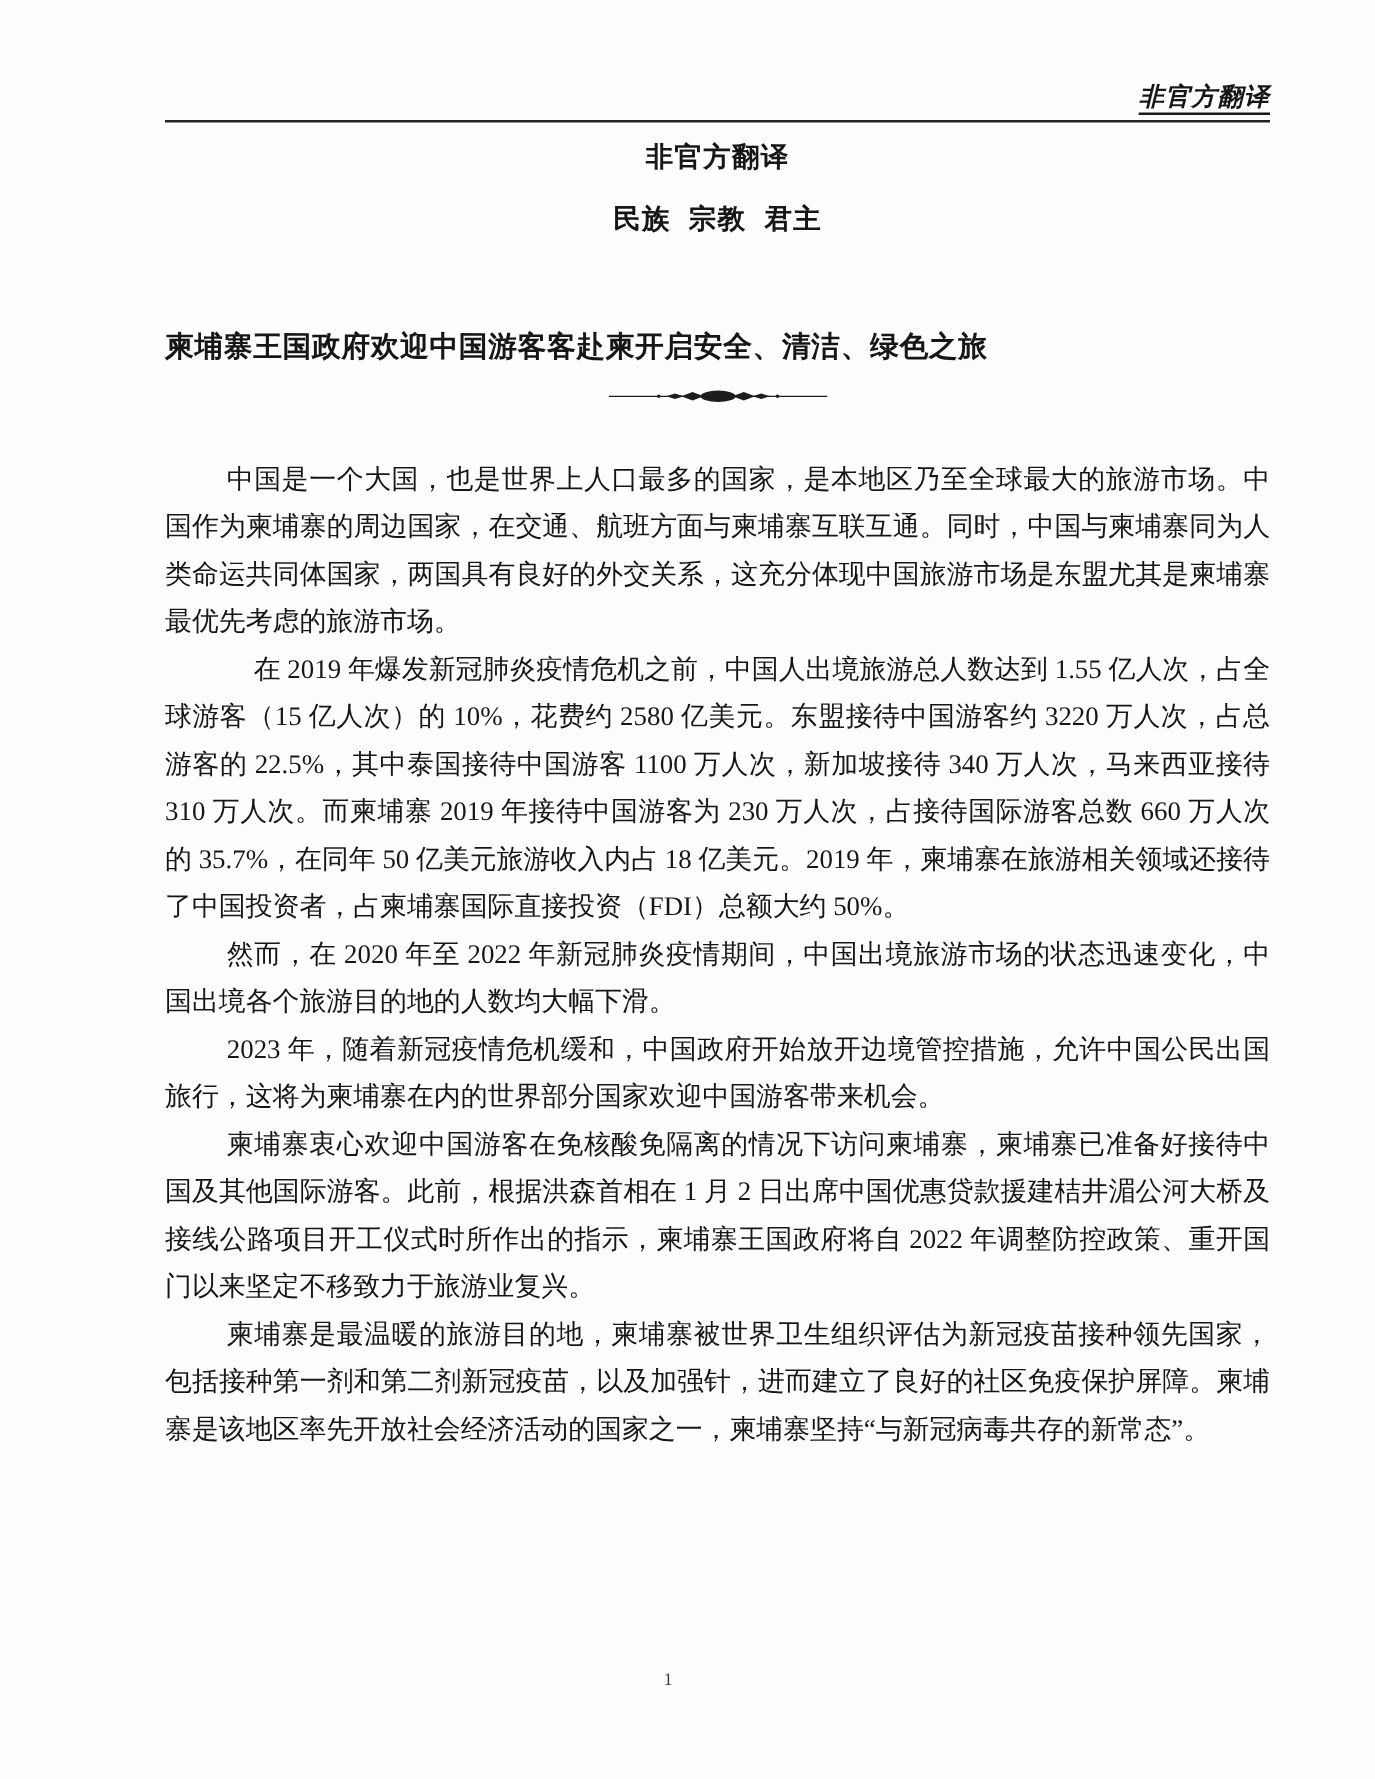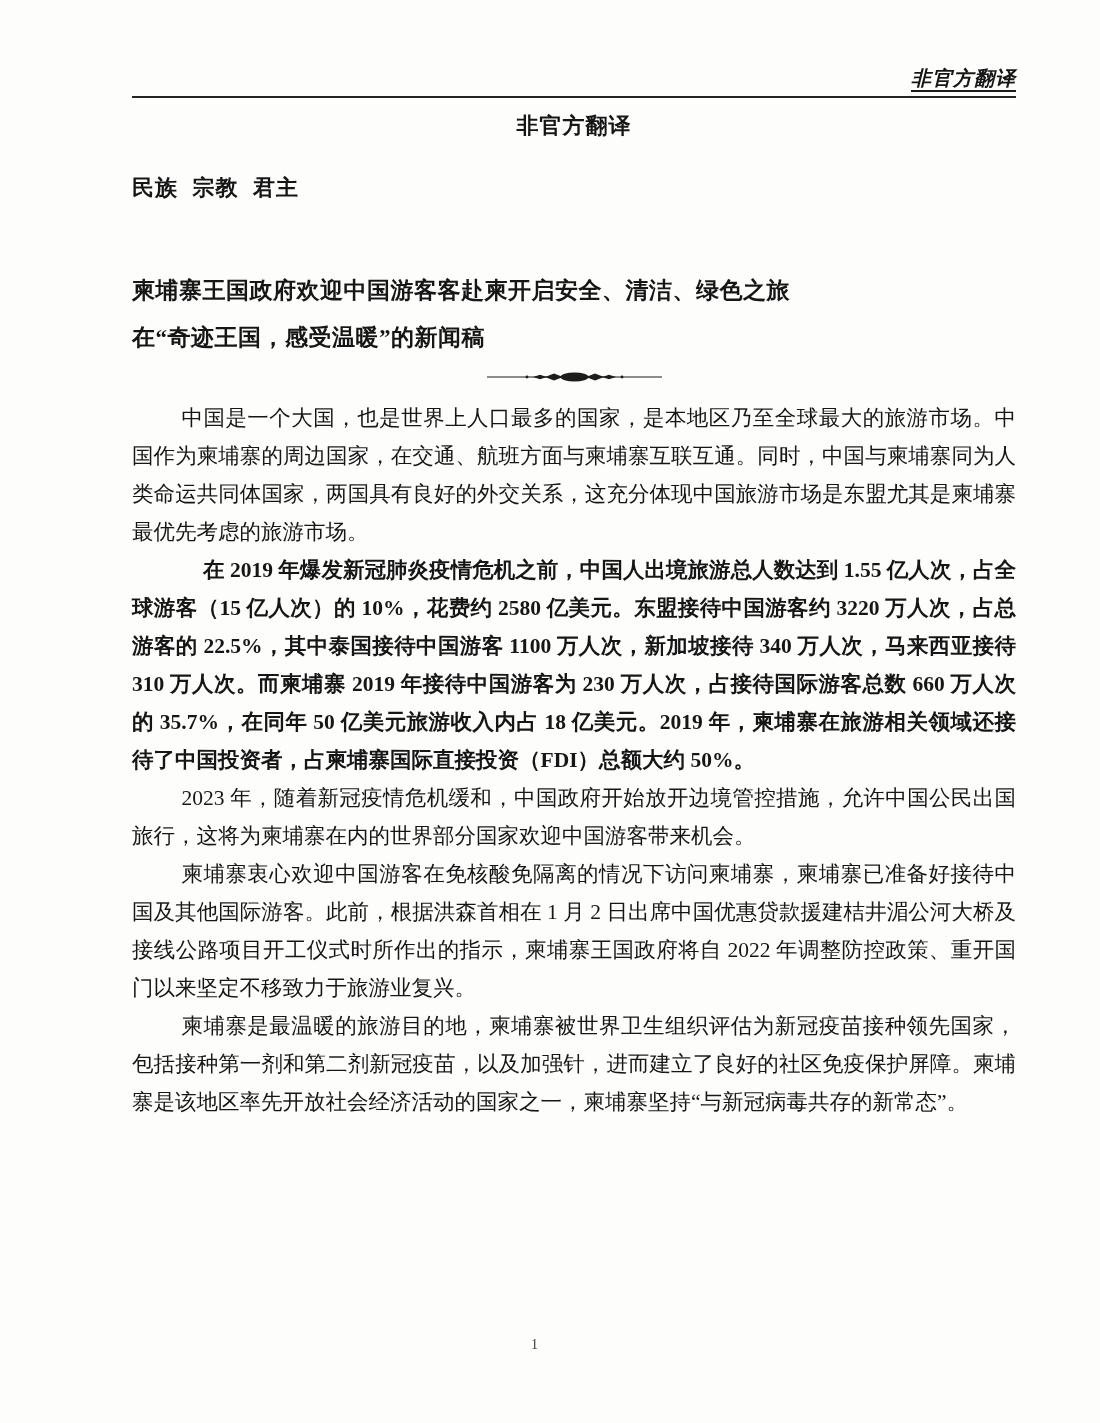--- a/index.html
+++ b/index.html
@@ -36,53 +36,52 @@
     margin-top: 4px;
   }
   .kingdom {
     margin-top: 13px;
     text-align: center;
     font-size: 22px;
     font-weight: bold;
     letter-spacing: 1px;
   }
   .motto {
-    margin-top: 32px;
-    text-align: left;
+    margin-top: 19px;
+    text-align: center;
     font-size: 22px;
     font-weight: bold;
     letter-spacing: 1px;
     word-spacing: 8px;
   }
   .doc-title {
     margin-top: 64px;
     font-size: 23px;
     font-weight: bold;
     line-height: 47px;
     letter-spacing: 0.5px;
   }
   .ornament {
     margin-top: 9px;
     text-align: center;
     height: 14px;
     line-height: 14px;
   }
   .body-text {
-    margin-top: 15px;
+    margin-top: 40px;
     font-size: 21.5px;
     line-height: 38px;
     text-align: justify;
   }
   .body-text p {
     text-indent: 2.3em;
     margin: 0;
   }
   .body-text p.deep-indent {
     text-indent: 3.3em;
-    font-weight: bold;
   }
   .page-number {
     position: absolute;
     top: 1337px;
     left: 0;
     width: 100%;
     text-align: center;
     font-size: 14px;
     color: #3a3a3a;
   }
@@ -97,39 +96,39 @@
   </div>
 
   <div class="header-rule"></div>
 
   <div class="kingdom">非官方翻译</div>
 
   <div class="motto">民族 宗教 君主</div>
 
   <div class="doc-title">
     <div>柬埔寨王国政府欢迎中国游客客赴柬开启安全、清洁、绿色之旅</div>
-    <div>在“奇迹王国，感受温暖”的新闻稿</div>
   </div>
 
   <div class="ornament">
     <svg width="175" height="14" viewBox="0 0 175 14" aria-hidden="true">
       <line x1="0" y1="7" x2="175" y2="7" stroke="#1d1d1d" stroke-width="1"></line>
       <polygon points="46,7 53,4.8 60,7 53,9.2" fill="#1d1d1d"></polygon>
       <polygon points="129,7 122,4.8 115,7 122,9.2" fill="#1d1d1d"></polygon>
       <polygon points="58,7 67,3.6 76,7 67,10.4" fill="#1d1d1d"></polygon>
       <polygon points="117,7 108,3.6 99,7 108,10.4" fill="#1d1d1d"></polygon>
       <ellipse cx="87.5" cy="7" rx="14" ry="4.6" fill="#1d1d1d"></ellipse>
       <circle cx="40" cy="7" r="1.4" fill="#1d1d1d"></circle>
       <circle cx="135" cy="7" r="1.4" fill="#1d1d1d"></circle>
     </svg>
   </div>
 
   <div class="body-text">
     <p>中国是一个大国，也是世界上人口最多的国家，是本地区乃至全球最大的旅游市场。中国作为柬埔寨的周边国家，在交通、航班方面与柬埔寨互联互通。同时，中国与柬埔寨同为人类命运共同体国家，两国具有良好的外交关系，这充分体现中国旅游市场是东盟尤其是柬埔寨最优先考虑的旅游市场。</p>
     <p class="deep-indent">在 2019 年爆发新冠肺炎疫情危机之前，中国人出境旅游总人数达到 1.55 亿人次，占全球游客（15 亿人次）的 10%，花费约 2580 亿美元。东盟接待中国游客约 3220 万人次，占总游客的 22.5%，其中泰国接待中国游客 1100 万人次，新加坡接待 340 万人次，马来西亚接待 310 万人次。而柬埔寨 2019 年接待中国游客为 230 万人次，占接待国际游客总数 660 万人次的 35.7%，在同年 50 亿美元旅游收入内占 18 亿美元。2019 年，柬埔寨在旅游相关领域还接待了中国投资者，占柬埔寨国际直接投资（FDI）总额大约 50%。</p>
+    <p>然而，在 2020 年至 2022 年新冠肺炎疫情期间，中国出境旅游市场的状态迅速变化，中国出境各个旅游目的地的人数均大幅下滑。</p>
     <p>2023 年，随着新冠疫情危机缓和，中国政府开始放开边境管控措施，允许中国公民出国旅行，这将为柬埔寨在内的世界部分国家欢迎中国游客带来机会。</p>
     <p>柬埔寨衷心欢迎中国游客在免核酸免隔离的情况下访问柬埔寨，柬埔寨已准备好接待中国及其他国际游客。此前，根据洪森首相在 1 月 2 日出席中国优惠贷款援建桔井湄公河大桥及接线公路项目开工仪式时所作出的指示，柬埔寨王国政府将自 2022 年调整防控政策、重开国门以来坚定不移致力于旅游业复兴。</p>
     <p>柬埔寨是最温暖的旅游目的地，柬埔寨被世界卫生组织评估为新冠疫苗接种领先国家，包括接种第一剂和第二剂新冠疫苗，以及加强针，进而建立了良好的社区免疫保护屏障。柬埔寨是该地区率先开放社会经济活动的国家之一，柬埔寨坚持“与新冠病毒共存的新常态”。</p>
   </div>
 
   <div class="page-number">1</div>
 
 </div>
 
 </body></html>

